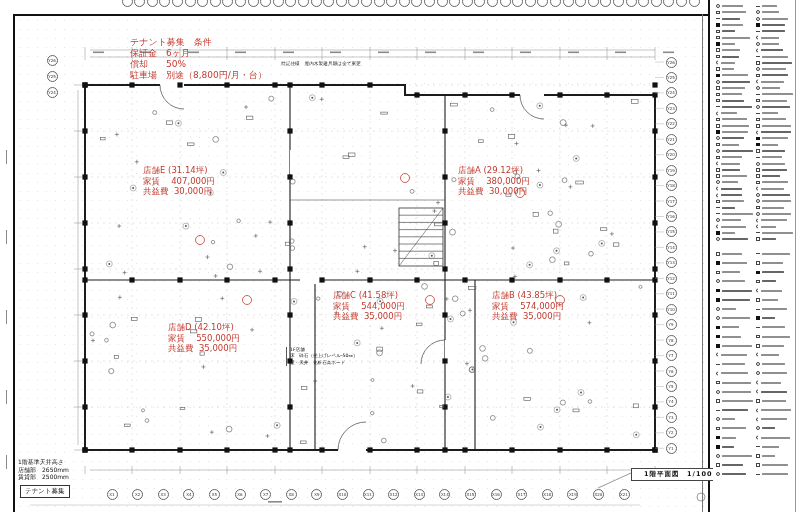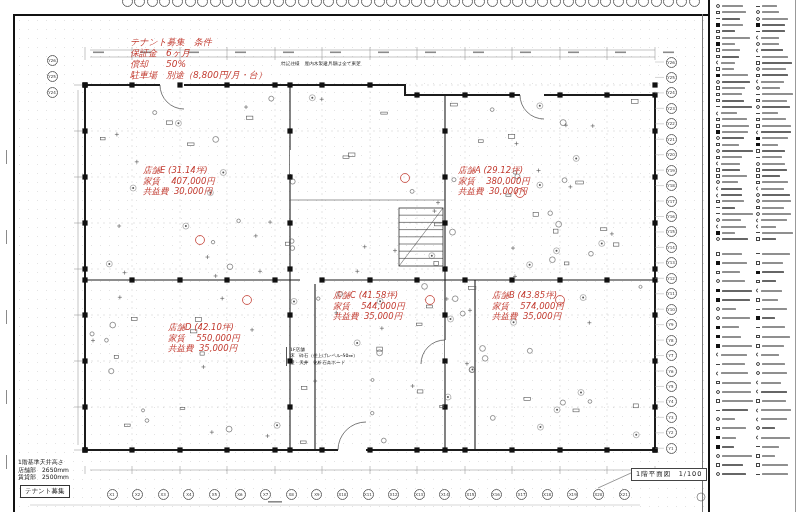--- a/index.html
+++ b/index.html
@@ -7,29 +7,29 @@
     position:relative;width:800px;height:512px;background:#ffffff;overflow:hidden;
     font-family:"DejaVu Sans",sans-serif;color:#222;
     --red:#c23a2f;--line:#1c1c1c;
   }
   .paper-dots{position:absolute;left:15px;top:16px;width:693px;height:496px;
     background-image:radial-gradient(#e3e3e3 0.6px,transparent 0.7px);
     background-size:9px 9px;pointer-events:none;}
   .border{position:absolute;background:#111;}
   .thinline{position:absolute;background:#777;}
   svg{position:absolute;left:0;top:0;}
-  .red-block{position:absolute;color:var(--red);font-size:8.5px;line-height:10.5px;white-space:pre;font-style:italic;}
+  .red-block{position:absolute;color:var(--red);font-size:8.5px;line-height:10.5px;white-space:pre;}
   .red-block.tenant{font-size:9px;line-height:11px;}
   .micro-note{position:absolute;font-size:4.6px;line-height:5px;color:#111;white-space:pre;letter-spacing:.1px;}
   .floor-spec{position:absolute;font-size:4.6px;line-height:6.4px;color:#111;white-space:pre;border-left:.6px solid #555;padding-left:3px;}
   .ceiling-note{position:absolute;font-size:6px;line-height:7.5px;color:#111;white-space:pre;}
   .boxed-note{position:absolute;font-size:6.5px;color:#111;border:1px solid #333;background:#fff;
     padding:1px 4px;white-space:nowrap;}
   .title-box{position:absolute;font-size:6.5px;color:#111;border:.8px solid #444;background:#fff;
-    padding:1px 4px;white-space:nowrap;letter-spacing:1px;}
+    padding:1px 12px;white-space:nowrap;letter-spacing:1px;font-weight:bold;}
   .bub{position:absolute;width:11px;height:11px;border:.7px solid #666;border-radius:50%;
     font-size:4px;display:flex;align-items:center;justify-content:center;color:#333;
     background:rgba(255,255,255,.75);box-sizing:border-box;}
   .bub.top{background:rgba(255,255,255,.9);}
   .legend{position:absolute;left:713px;top:0;width:82px;height:512px;background:#fff;overflow:hidden;}
   .lgrid{display:grid;grid-template-columns:1fr 1fr;column-gap:3px;padding:3px 2px 0 3px;}
   .lrow{display:flex;align-items:center;gap:2px;overflow:hidden;}
   .lico{flex:none;box-sizing:border-box;}
   .lbar{height:2px;background:#8f8f8f;border-radius:.5px;}
   .dimbar{position:absolute;background:#8a8a8a;}

